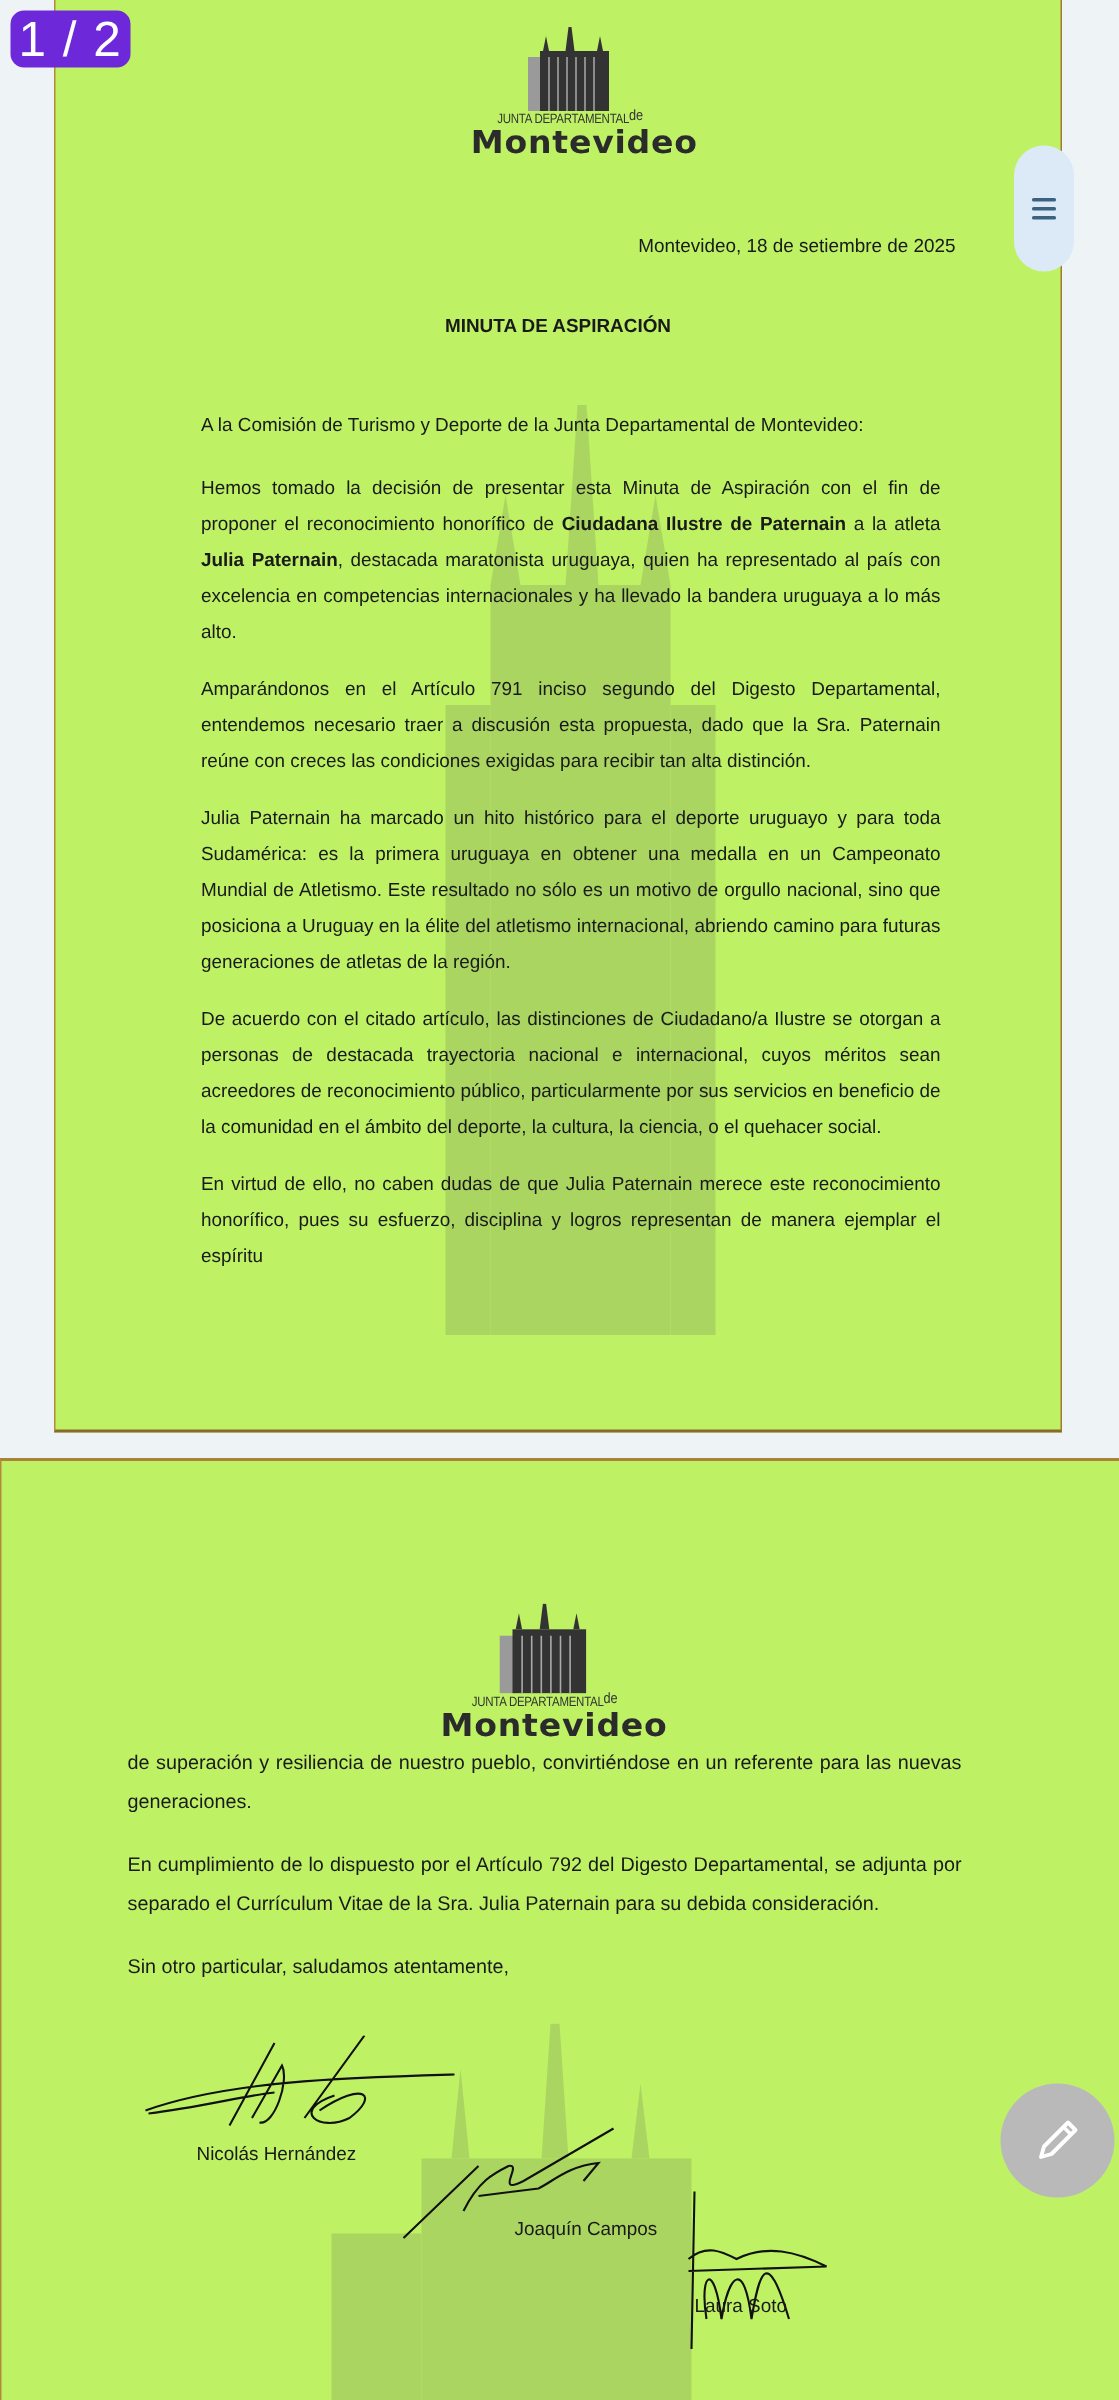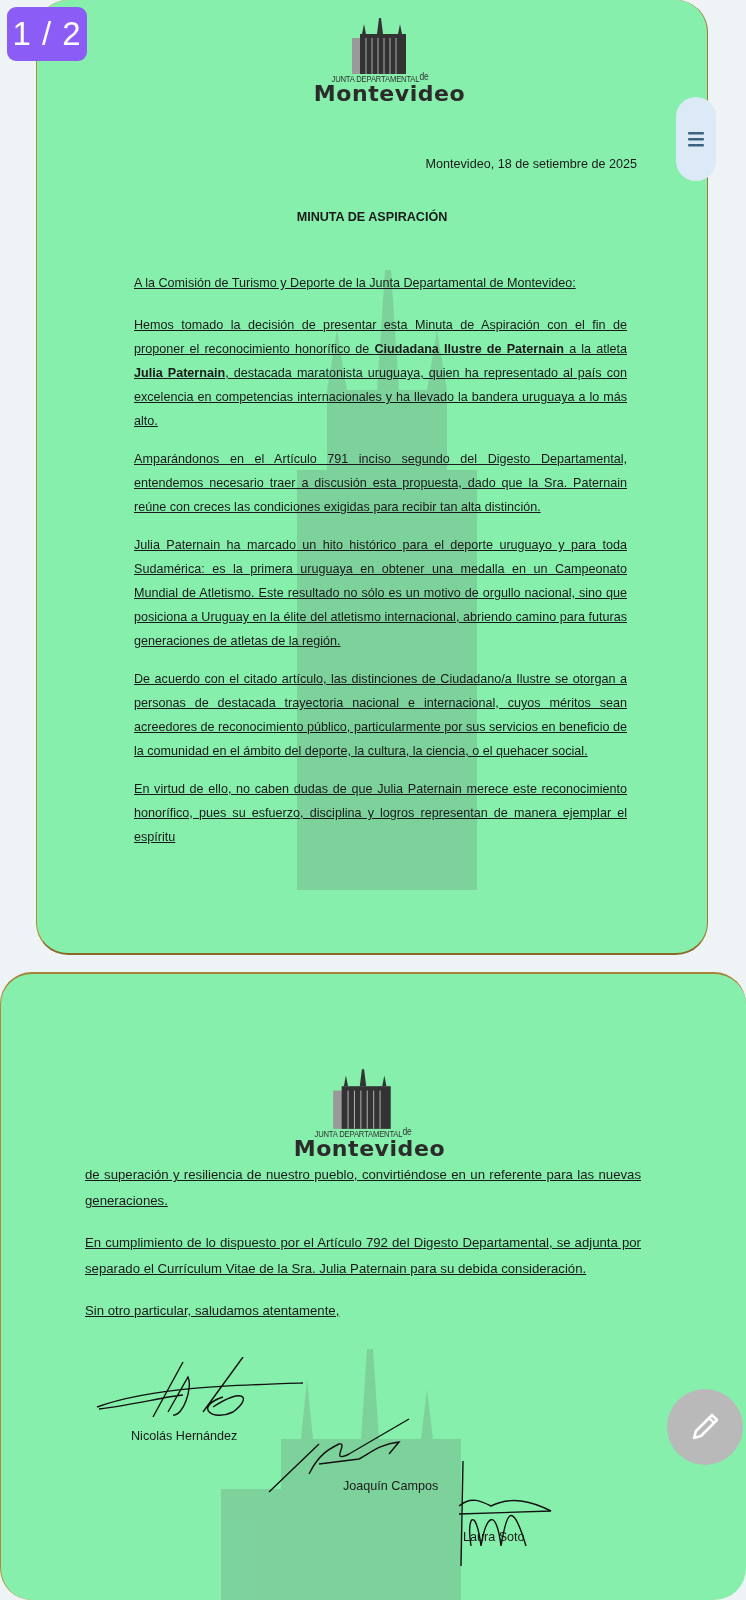--- a/index.html
+++ b/index.html
@@ -6,23 +6,22 @@
   html, body { width: 746px; height: 1600px; overflow: hidden; }
   body {
     background: #eef3f5;
     font-family: "Liberation Sans", sans-serif;
     position: relative;
   }
   .viewer { position: absolute; left: 0; top: 0; width: 746px; height: 1600px; }
 
   .page {
     position: absolute;
-    background: #86efac;
+    background: #bef264;
     overflow: hidden;
-    border-radius: 32px;
   }
   .page1 {
     left: 36px; top: 0; width: 672px; height: 955px;
     border-left: 1.5px solid #b48a3a;
     border-right: 1.5px solid #a07a30;
     border-bottom: 2.5px solid #8a6a2a;
   }
   .page2 {
     left: 0; top: 972px; width: 746px; height: 628px;
     border-top: 2.5px solid #a88238;
@@ -60,41 +59,40 @@
     color: #2b2b2b;
     transform: scaleX(1.05);
   }
 
   .doc-text {
     position: absolute;
     font-family: "Liberation Sans", sans-serif;
     font-size: 12.6px;
     color: #1a1a1a;
     line-height: 24px;
-    text-decoration: underline;
   }
   .para {
     text-align: justify;
     margin-bottom: 14px;
   }
   .para b { font-weight: bold; }
 
   .date-line {
     position: absolute; right: 70px; top: 157px;
     font-size: 12.6px; color: #1a1a1a;
   }
   .title-line {
     position: absolute; left: 0; right: 0; top: 210px;
     text-align: center; font-weight: bold; font-size: 12.6px; color: #1a1a1a;
   }
 
   .page-counter {
     position: absolute; left: 7px; top: 7px;
-    width: 80px; height: 54px;
-    background: #8b5cf6;
+    width: 80px; height: 38px;
+    background: #6d28d9;
     border-radius: 9px;
     color: #fff;
     font-family: "Liberation Sans", sans-serif;
     font-size: 33px;
     display: flex; align-items: center; justify-content: center;
     letter-spacing: 1px;
     z-index: 5;
   }
   .menu-btn {
     position: absolute; left: 676px; top: 97px;

